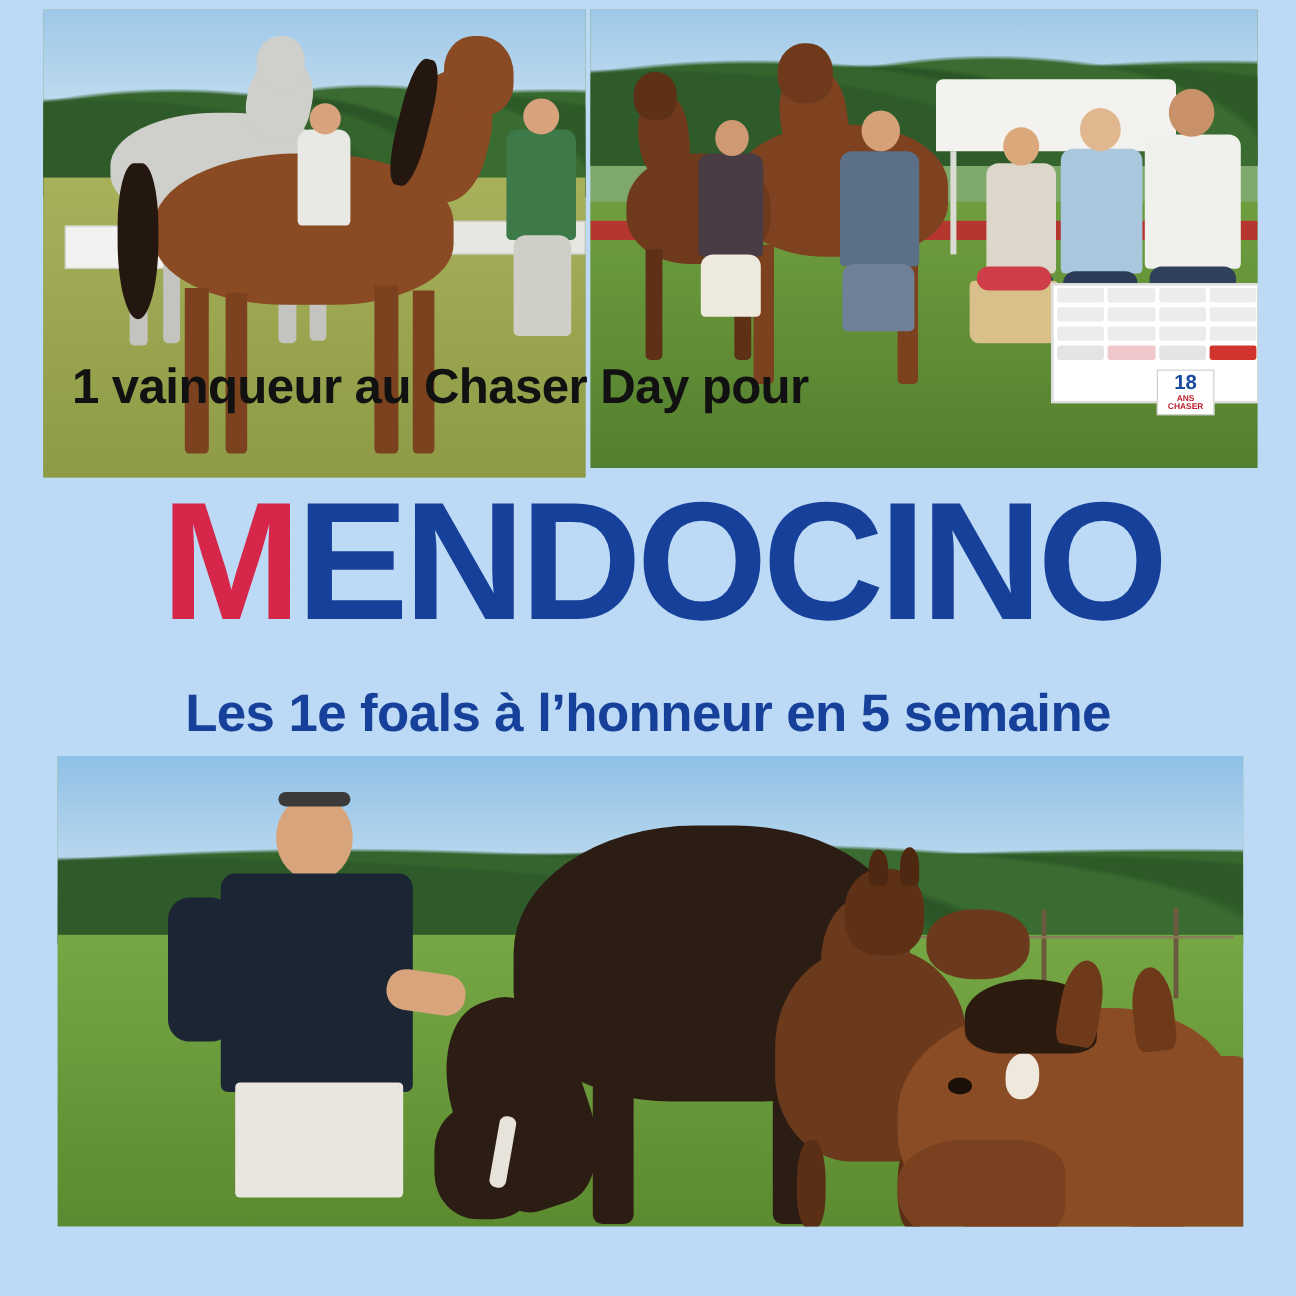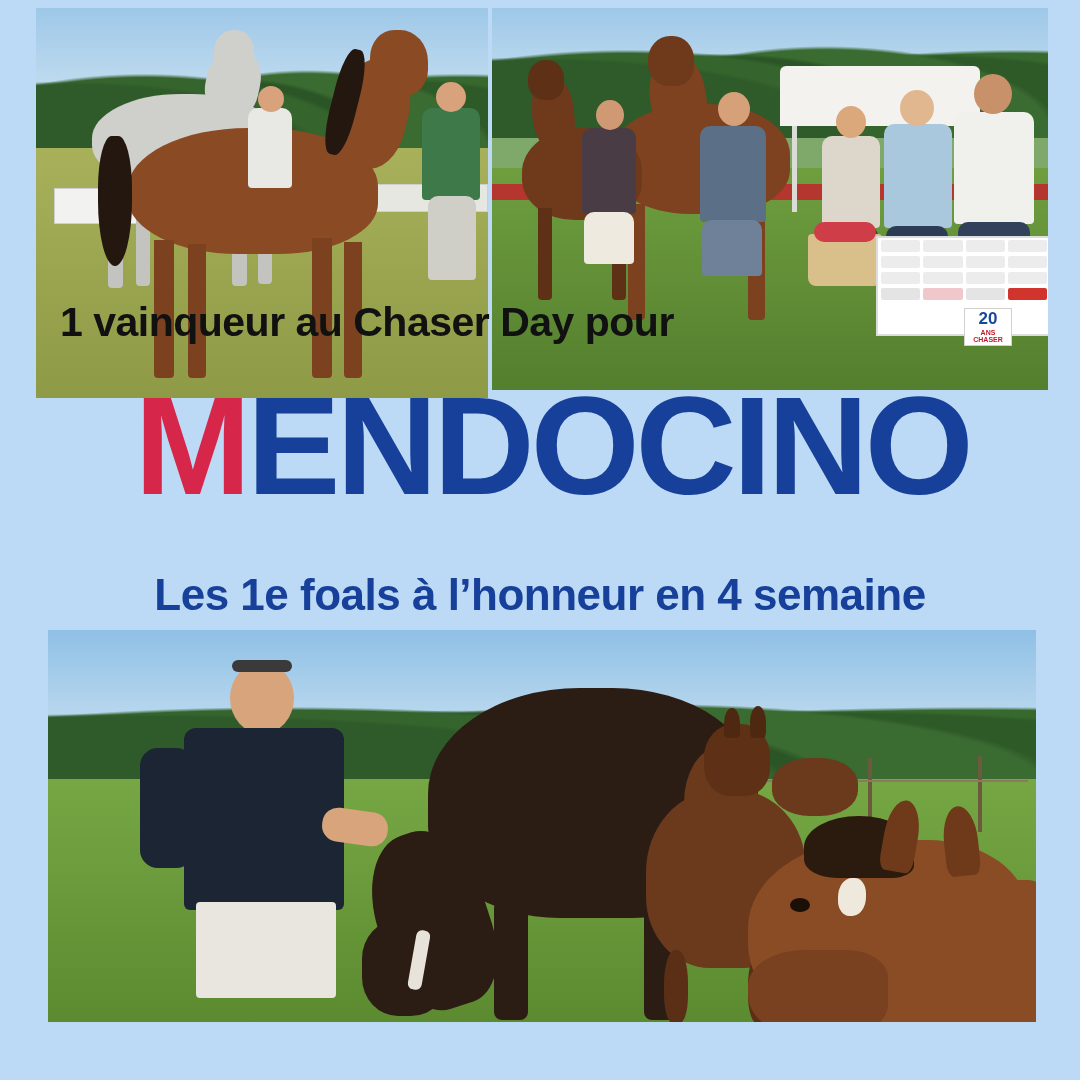--- a/index.html
+++ b/index.html
@@ -187,21 +187,21 @@
     color: #111111;
     line-height: 1.12;
     letter-spacing: -0.5px;
     padding: 0 60px;
     box-sizing: border-box;
   }
   .brand {
     position: absolute;
     left: 0;
     right: 0;
-    top: 376px;
+    top: 398px;
     text-align: center;
     font-size: 140px;
     font-weight: bold;
     line-height: 1;
     color: #16409a;
     letter-spacing: -4px;
     white-space: nowrap;
     margin-left: 24px;
   }
   .brand .lead {
@@ -337,35 +337,35 @@
       </div>
       <div class="row">
         <div class="cell" style="background:#e4e4e4;"></div>
         <div class="cell" style="background:#f0c7cb;"></div>
         <div class="cell" style="background:#e4e4e4;"></div>
         <div class="cell" style="background:#d0342c;"></div>
       </div>
     </div>
 
     <div class="ribbon-number" style="left:472px; top:300px; width:40px;">
-      <span class="num">20</span>
+      <span class="num">18</span>
       <span class="sub">ANS</span>
       <span class="sub">CHASER</span>
     </div>
   </div>
 
   <div class="headline-sub">
     <div>1 vainqueur au Chaser Day pour</div>
   </div>
 
   <div class="brand">
     <span class="lead">M</span><span>ENDOCINO</span>
   </div>
 
-  <div class="tagline">Les 1e foals à l’honneur en 4 semaine</div>
+  <div class="tagline">Les 1e foals à l’honneur en 5 semaine</div>
 
   <div class="photo photo-bottom">
     <div class="sky bt-sky"></div>
     <div class="treeline bt-trees"></div>
     <div class="grass bt-grass"></div>
 
     <div class="fence-post" style="left:690px; top:132px; height:70px;"></div>
     <div class="fence-post" style="left:820px; top:128px; height:74px;"></div>
     <div class="fence-post" style="left:930px; top:126px; height:76px;"></div>
     <div style="position:absolute; left:660px; top:150px; width:320px; height:2px; background:#8a7a5a;"></div>

